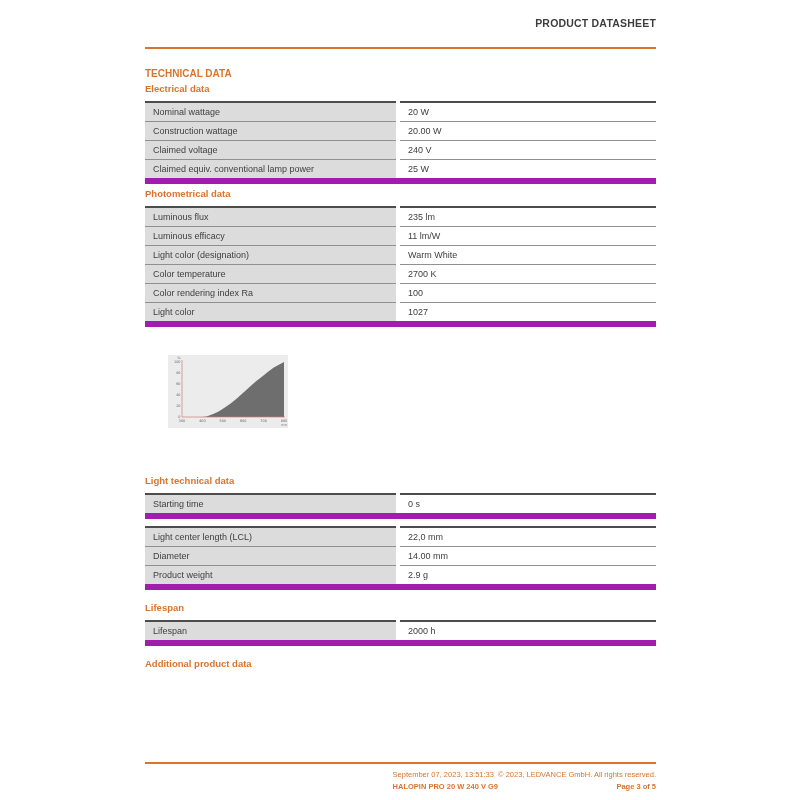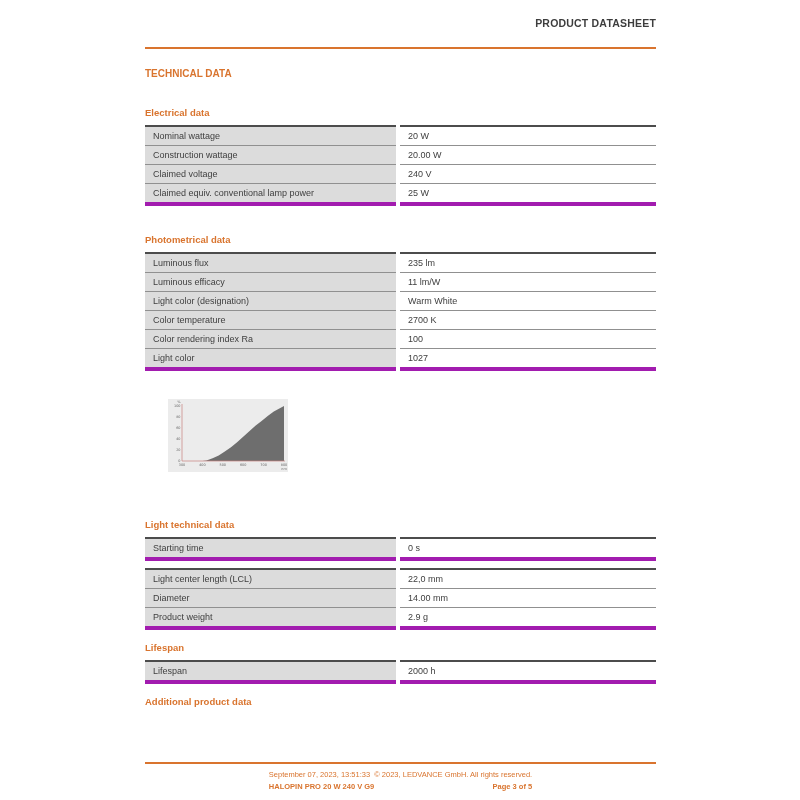--- a/index.html
+++ b/index.html
@@ -33,32 +33,32 @@
     background: #d9742e;
   }
   
   .h-main {
     margin-top: 19px;
     font-size: 10px;
     font-weight: bold;
     color: #d9742e;
   }
   .h-sec {
-    margin-top: 28px;
+    margin-top: 4px;
     font-size: 9.5px;
     font-weight: bold;
     color: #d9742e;
   }
   
   table.dtable {
     margin-top: 7px;
     width: 100%;
     border-collapse: collapse;
     border-top: 2px solid #4c4c4c;
-    border-bottom: 4px solid #a21caf;
+    border-bottom: 6px solid #a21caf;
     table-layout: fixed;
   }
   table.dtable td {
     font-size: 9px;
     color: #404040;
     padding: 4px 8px 4px 8px;
     height: 18px;
     vertical-align: middle;
   }
   table.dtable td.lbl {
@@ -84,21 +84,21 @@
   .footer {
     position: absolute;
     left: 145px;
     width: 511px;
     top: 762px;
   }
   .f-rule { height: 1.5px; background: #d9742e; }
   .f-cols {
     margin-top: 5px;
     display: flex;
-    justify-content: center;
+    justify-content: flex-end;
     align-items: flex-start;
   }
   .f-col { font-size: 7.5px; color: #d9742e; line-height: 1.65; }
   .f-col.right { text-align: right; }
   .f-bold { font-weight: bold; }
 </style>
 </head>
 <body>
 
 <div class="page">

